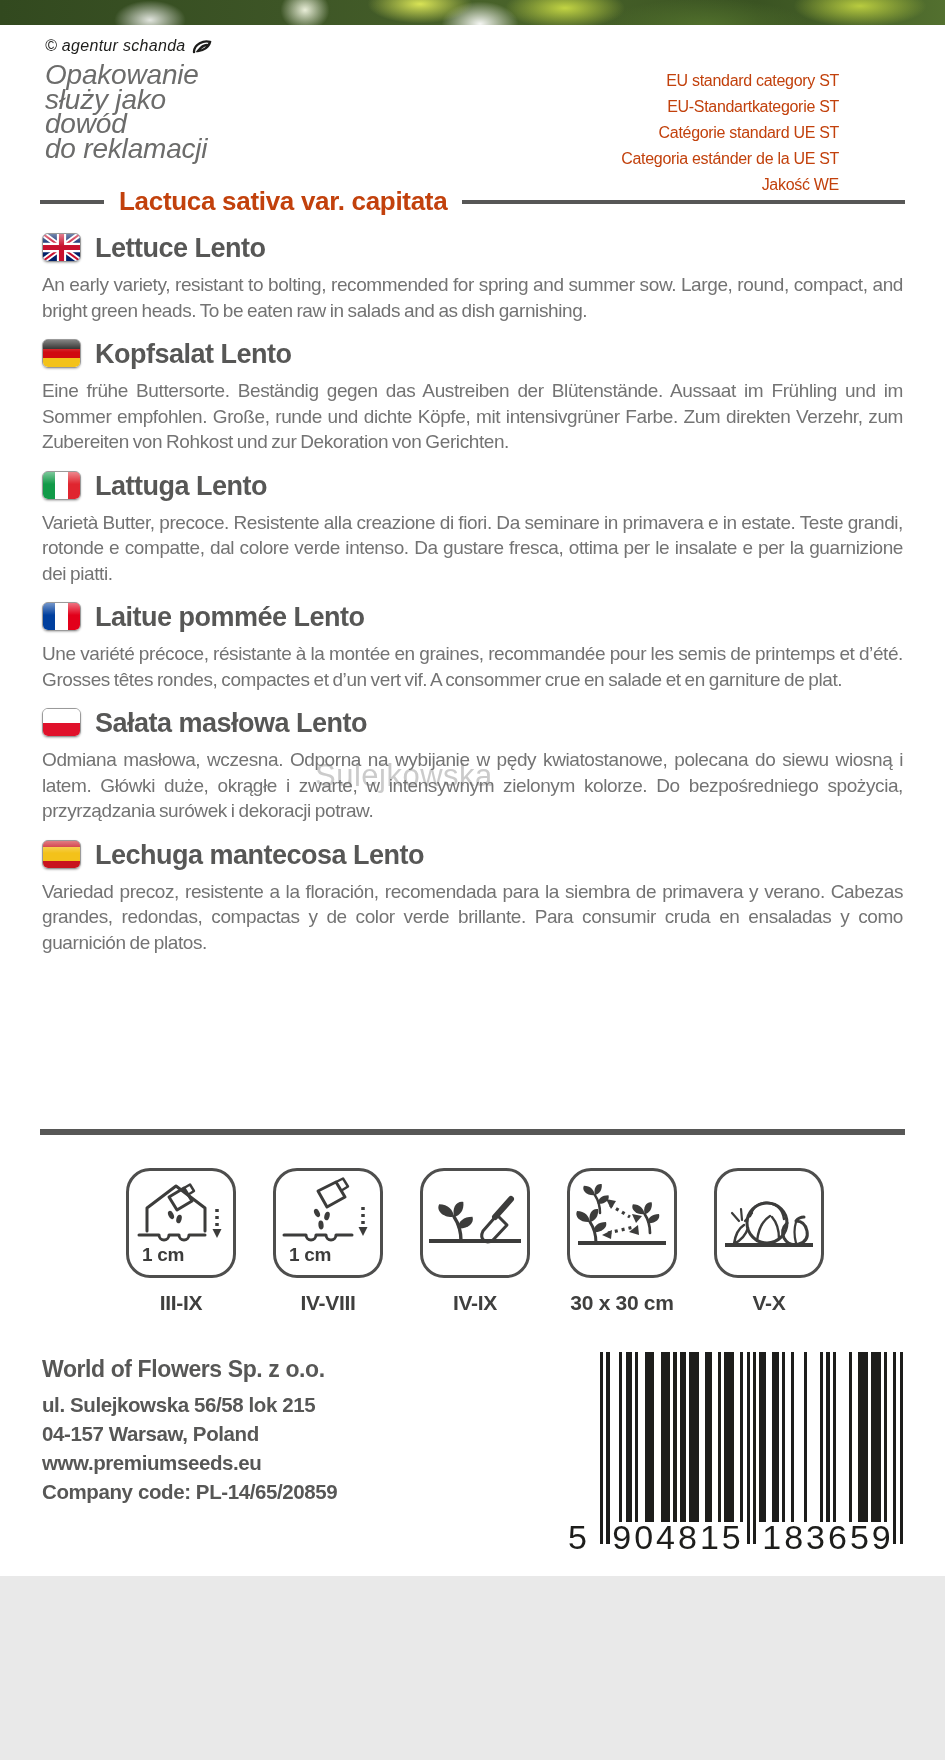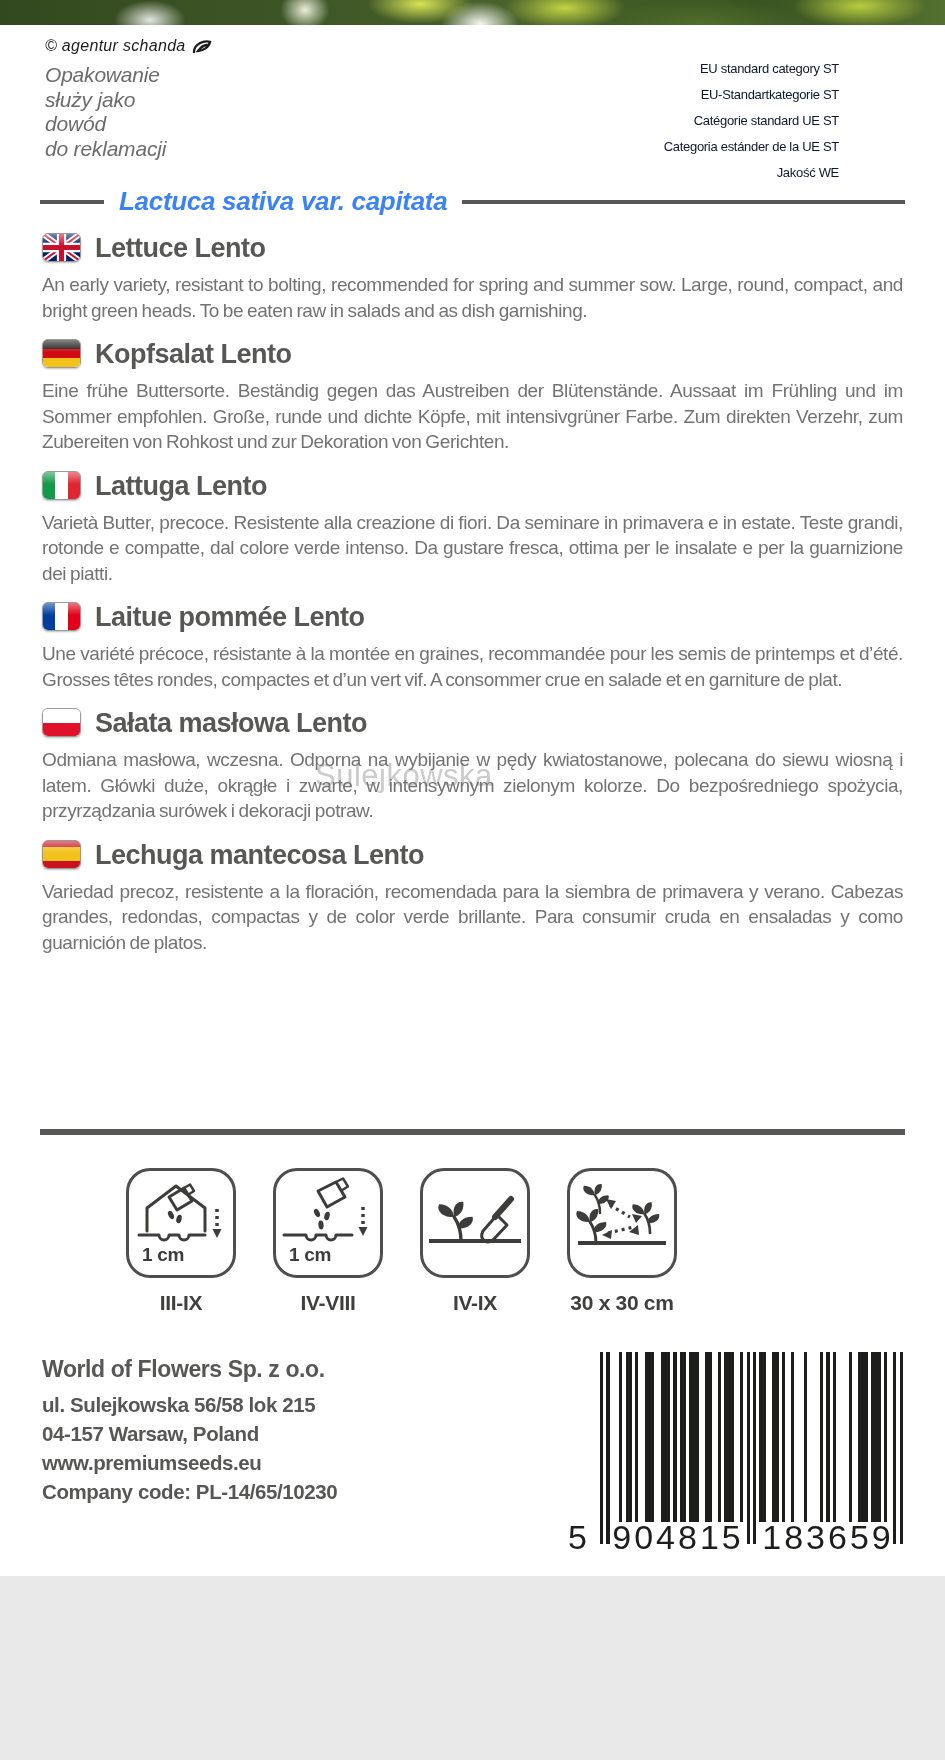--- a/index.html
+++ b/index.html
@@ -19,37 +19,37 @@
       radial-gradient(ellipse 80px 28px at 565px 8px, #c2d443, transparent 75%),
       radial-gradient(ellipse 95px 30px at 860px 6px, #b9cc3f, transparent 70%),
       radial-gradient(ellipse 130px 34px at 705px 26px, #51702c, transparent 80%),
       linear-gradient(90deg,#32491f 0%,#3d5526 30%,#49632a 55%,#3a5322 80%,#53702f 100%);
   }
   .copyright{
     position:absolute;left:45px;top:37px;font-style:italic;font-size:16px;color:#1d1d1b;
     display:flex;align-items:center;gap:6px;letter-spacing:.3px;
   }
   .packaging-note{
-    position:absolute;left:45px;top:63px;font-style:italic;font-size:21px;
+    position:absolute;left:45px;top:63px;font-style:italic;font-size:28px;
     line-height:24.5px;color:#6c6c6b;letter-spacing:-.2px;
   }
   .eu-categories{
-    position:absolute;top:56px;right:106px;text-align:right;
-    font-size:13px;line-height:26px;color:#0f172a;letter-spacing:-.3px;
+    position:absolute;top:68px;right:106px;text-align:right;
+    font-size:16px;line-height:26px;color:#c2410c;letter-spacing:-.3px;
   }
   
   .botanical-title{
     position:absolute;top:186px;left:40px;right:40px;
     display:flex;align-items:center;gap:15px;
   }
   .rule{height:4px;background:#575756;}
   .rule-left{width:64px;flex:none;}
   .rule-right{flex:1;}
   .title-text{
-    font-weight:bold;font-style:italic;font-size:26px;color:#3b82f6;
+    font-weight:bold;font-size:26px;color:#c2410c;
     letter-spacing:-.3px;white-space:nowrap;
   }
   
   .watermark{
     position:absolute;top:758px;left:315px;font-size:31px;color:#cbcbcb;
     letter-spacing:.5px;z-index:0;
   }
   
   .sections{position:absolute;top:233px;left:42px;width:861px;z-index:1;}
   .lang-section{margin-bottom:16px;}
@@ -323,29 +323,47 @@
             <path d="M36,28 l10,2 -5,8 z"></path>
             <path d="M66,52 l-4,-9 10,2 z"></path>
             <path d="M32,64 l10,-5 -1,9 z"></path>
             <path d="M68,50 l1,10 -10,-3 z" transform="translate(0,4)"></path>
           </g>
         </svg>
       </div>
       <div class="icon-label">30 x 30 cm</div>
     </div>
 
+    <div class="icon-item">
+      <div class="icon-box">
+        <svg viewBox="0 0 104 104">
+          <line x1="8" y1="74" x2="96" y2="74" stroke="#3c3c3b" stroke-width="4"></line>
+          <g class="icon-stroke" stroke-width="3">
+            <circle cx="50" cy="52" r="20"></circle>
+            <path d="M33,45 Q38,30 52,32 Q65,34 67,48" stroke-width="2.4"></path>
+            <path d="M40,70 Q42,52 53,45" stroke-width="2.4"></path>
+            <path d="M62,68 Q62,54 55,46" stroke-width="2.4"></path>
+            <path d="M27,54 q-8,5 -10,19 q11,-6 14,-16" stroke-width="2.6"></path>
+            <path d="M22,50 l-7,-8 M25,49 l-1,-11 M28,50 l7,-8" stroke-width="2.2"></path>
+            <path d="M70,52 q-7,7 -3,15 q5,9 15,6 q10,-3 8,-13 q-2,-10 -11,-10 q3,-4 8,-4" stroke-width="3"></path>
+            <path d="M79,51 q-3,10 0,21" stroke-width="2.2"></path>
+          </g>
+        </svg>
+      </div>
+      <div class="icon-label">V-X</div>
+    </div>
 
   </div>
 
   <div class="company">
     <div class="company-name">World of Flowers Sp. z o.o.</div>
     <div class="company-line">ul. Sulejkowska 56/58 lok 215</div>
     <div class="company-line">04-157 Warsaw, Poland</div>
     <div class="company-line">www.premiumseeds.eu</div>
-    <div class="company-line">Company code: PL-14/65/10230</div>
+    <div class="company-line">Company code: PL-14/65/20859</div>
   </div>
 
   <div class="barcode">
     <div class="bc-bars">
         <div class="bc-m on guard"></div>
         <div class="bc-m guard"></div>
         <div class="bc-m on guard"></div>
         <div class="bc-m"></div>
         <div class="bc-m"></div>
         <div class="bc-m"></div>

